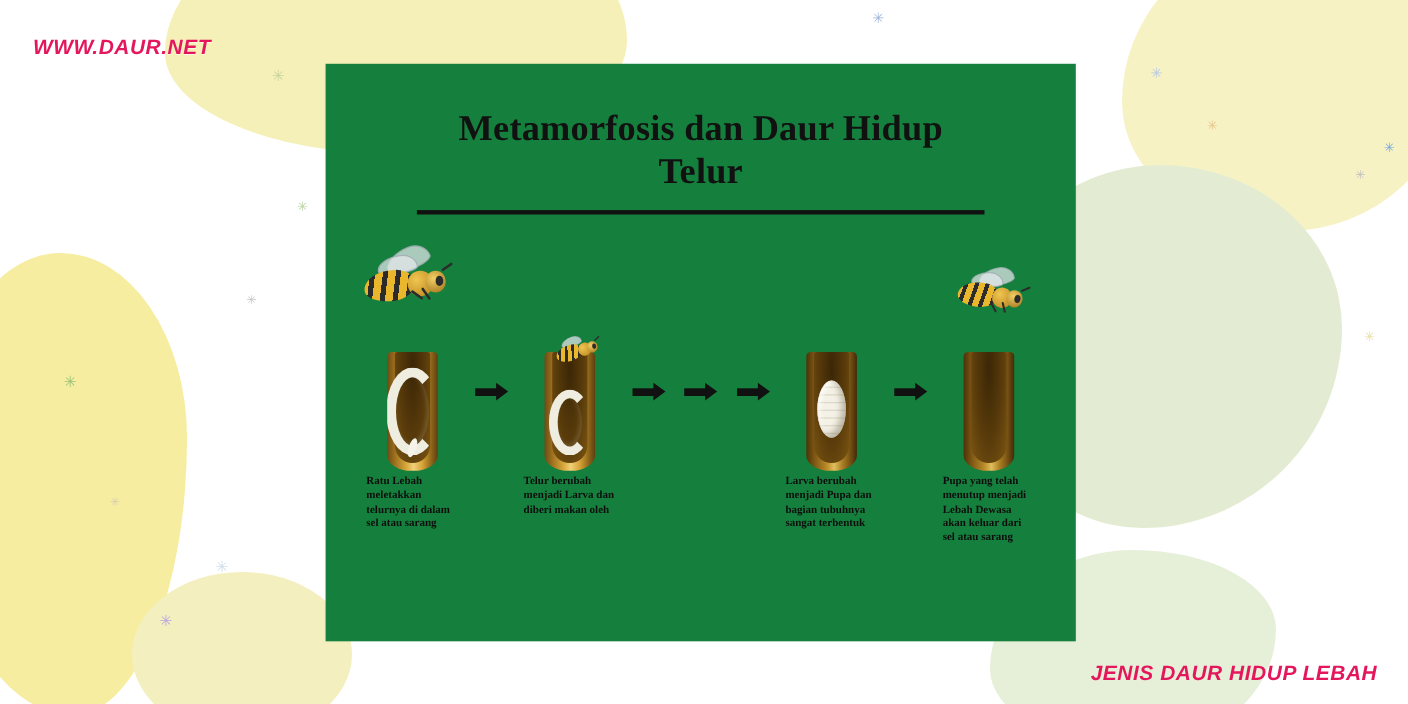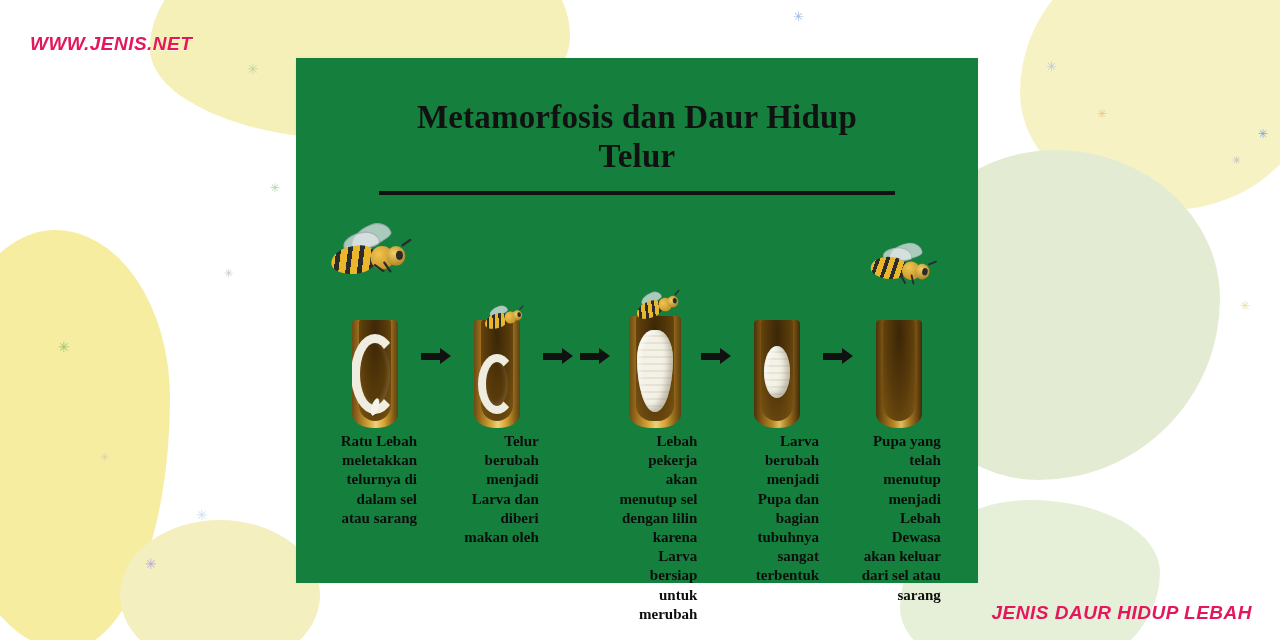--- a/index.html
+++ b/index.html
@@ -221,23 +221,23 @@
     position: absolute;
     right: 0; top: 0;
     width: 0; height: 0;
     border-top: 8px solid transparent;
     border-bottom: 8px solid transparent;
     border-left: 11px solid #111111;
   }
 
   .caption {
     font-family: "Liberation Serif", serif;
-    font-size: 15px;
+    font-size: 10px;
     line-height: 1.28;
-    text-align: right;
+    text-align: left;
     color: #0d0d0d;
     font-weight: bold;
     width: 84px;
     margin-top: 4px;
   }
 
   
   .bee {
     position: absolute;
     width: 70px;
@@ -324,21 +324,21 @@
       <div class="sparkle" style="left: 58px; top: 340px; color: rgb(156, 196, 122); font-size: 14px;">✳</div>
       <div class="sparkle" style="left: 1240px; top: 300px; color: rgb(232, 224, 160); font-size: 12px;">✳</div>
       <div class="sparkle" style="left: 708px; top: 424px; color: rgb(217, 106, 106); font-size: 10px;">✳</div>
       <div class="sparkle" style="left: 957px; top: 437px; color: rgb(240, 160, 122); font-size: 14px;">✳</div>
       <div class="sparkle" style="left: 196px; top: 508px; color: rgb(207, 224, 238); font-size: 14px;">✳</div>
       <div class="sparkle" style="left: 145px; top: 557px; color: rgb(185, 168, 224); font-size: 14px;">✳</div>
       <div class="sparkle" style="left: 100px; top: 452px; color: rgb(216, 208, 176); font-size: 11px;">✳</div>
     </div>
 </div>
 
-<div id="watermark-top">WWW.JENIS.NET</div>
+<div id="watermark-top">WWW.DAUR.NET</div>
 
 <div id="watermark-bottom">JENIS DAUR HIDUP LEBAH</div>
 
 <div id="diagram-card">
 
   <div id="diagram-title">
     <div>Metamorfosis dan Daur Hidup</div>
     <div>Telur</div>
   </div>
   <div id="title-rule"></div>
@@ -394,37 +394,20 @@
       <div class="shaft"></div>
         <div class="head"></div>
     </div>
 
 
     <div class="arrow">
       <div class="shaft"></div>
         <div class="head"></div>
     </div>
 
-    <div class="stage">
-      <div class="art">
-        <div class="cell" style="width:52px;height:112px;">
-          <div class="cell-inner"></div>
-          <div class="larva" style="width:36px;height:82px;top:14px;"></div>
-        </div>
-        <div class="bee small-on-cell" style="left:6px;top:62px;transform:scale(0.68) rotate(-14deg);">
-          <div class="wing wing-2"></div>
-          <div class="abdomen"></div>
-            <div class="thorax"></div>
-          <div class="head"></div>
-            <div class="eye"></div>
-            <div class="antenna"></div>
-        </div>
-      </div>
-      <div class="caption">Lebah pekerja akan menutup sel dengan lilin karena Larva bersiap untuk merubah</div>
-    </div>
 
     <div class="arrow">
       <div class="shaft"></div>
         <div class="head"></div>
     </div>
 
     <div class="stage">
       <div class="art">
         <div class="cell dark">
           <div class="cell-inner"></div>

